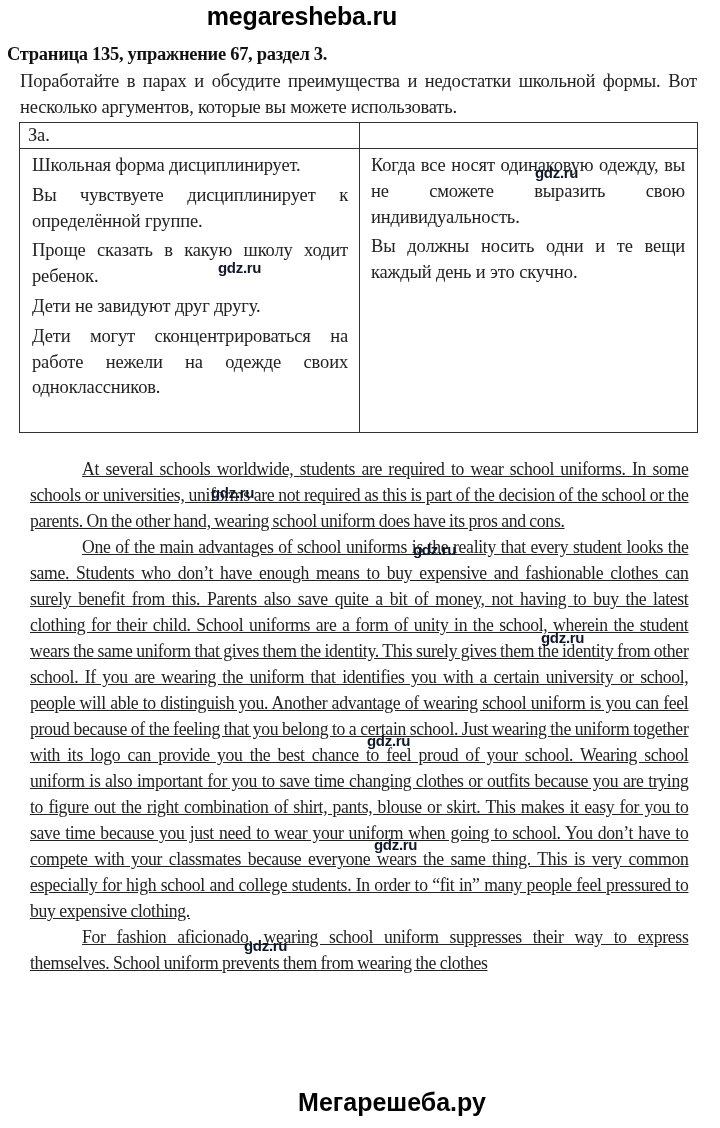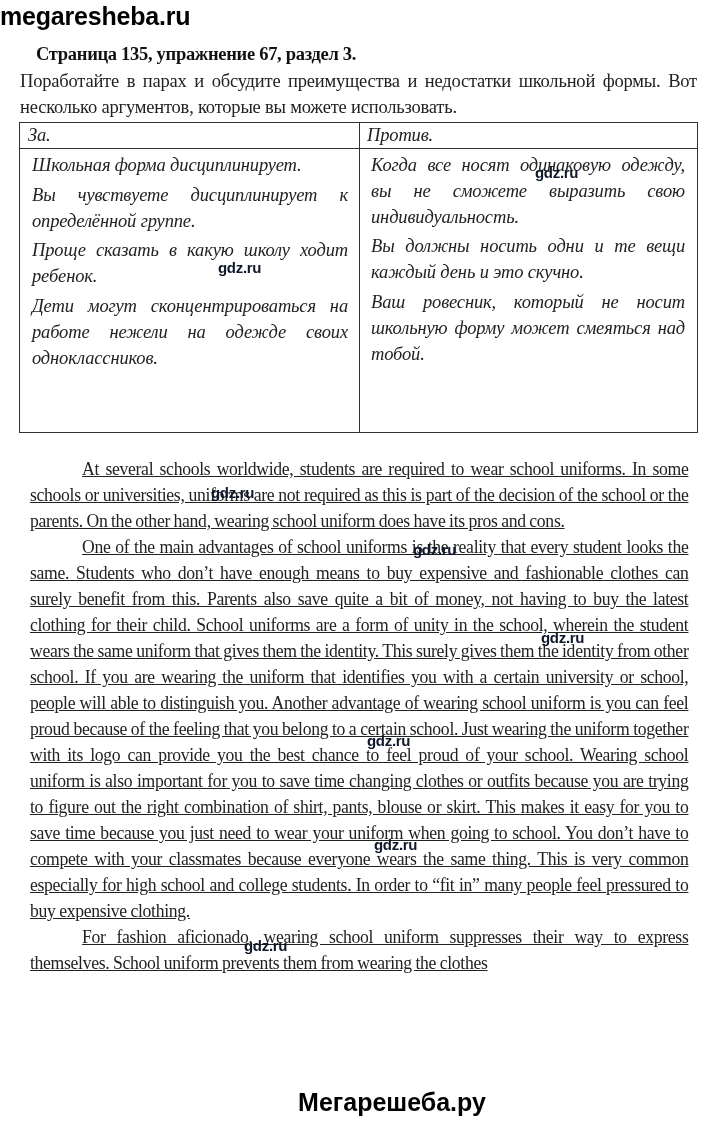--- a/index.html
+++ b/index.html
@@ -13,31 +13,31 @@
       position: relative;
       overflow: hidden;
       color: #1a1a1a;
       font-family: "Liberation Serif", "DejaVu Serif", serif;
     }
     .site-header {
       position: absolute;
       top: 2px;
       left: 0;
       width: 604px;
-      text-align: left;
+      text-align: center;
       font-family: "Liberation Sans", "DejaVu Sans", sans-serif;
       font-weight: bold;
       font-size: 25px;
       color: #000;
       letter-spacing: -0.2px;
     }
     .task-title {
       position: absolute;
       top: 44px;
-      left: 36px;
+      left: 7px;
       font-weight: bold;
       font-size: 18.5px;
       letter-spacing: -0.3px;
       color: #111;
       text-align: center;
     }
     .task-instructions {
       position: absolute;
       top: 69px;
       left: 20px;
@@ -73,21 +73,20 @@
       border-top: 1.5px solid #333;
     }
     .cell {
       position: absolute;
       box-sizing: border-box;
       font-size: 18.5px;
       line-height: 25.8px;
       text-align: justify;
       letter-spacing: -0.15px;
       color: #222;
-      font-style: italic;
     }
     .cell p {
       margin: 4px;
       text-align: justify;
     }
     .cell-head-left { top: 0; left: 8px; width: 325px; }
     .cell-head-right { top: 0; left: 347px; width: 325px; }
     .cell-body-left { top: 26px; left: 8px; width: 324px; }
     .cell-body-right { top: 26px; left: 347px; width: 322px; }
     .essay {
@@ -138,33 +137,32 @@
 <div class="site-header">megaresheba.ru</div>
 
 <div class="task-title">Страница 135, упражнение 67, раздел 3.</div>
 <div class="task-instructions">Поработайте в парах и обсудите преимущества и недостатки школьной формы. Вот несколько аргументов, которые вы можете использовать.</div>
 
 <div class="pros-cons-table">
   <div class="col-divider"></div>
   <div class="header-divider"></div>
 
   <div class="cell cell-head-left">За.</div>
-  <div class="cell cell-head-right">Против.</div>
 
   <div class="cell cell-body-left">
     <p>Школьная форма дисциплинирует.</p>
     <p>Вы чувствуете дисциплинирует к определённой группе.</p>
     <p>Проще сказать в какую школу ходит ребенок.</p>
+    <p>Дети не завидуют друг другу.</p>
     <p>Дети могут сконцентрироваться на работе нежели на одежде своих одноклассников.</p>
   </div>
 
   <div class="cell cell-body-right">
     <p>Когда все носят одинаковую одежду, вы не сможете выразить свою индивидуальность.</p>
     <p>Вы должны носить одни и те вещи каждый день и это скучно.</p>
-    <p>Ваш ровесник, который не носит школьную форму может смеяться над тобой.</p>
   </div>
 </div>
 
 <div class="essay">
   <p>At several schools worldwide, students are required to wear school uniforms. In some schools or universities, uniforms are not required as this is part of the decision of the school or the parents. On the other hand, wearing school uniform does have its pros and cons.</p>
   <p>One of the main advantages of school uniforms is the reality that every student looks the same. Students who don’t have enough means to buy expensive and fashionable clothes can surely benefit from this. Parents also save quite a bit of money, not having to buy the latest clothing for their child. School uniforms are a form of unity in the school, wherein the student wears the same uniform that gives them the identity. This surely gives them the identity from other school. If you are wearing the uniform that identifies you with a certain university or school, people will able to distinguish you. Another advantage of wearing school uniform is you can feel proud because of the feeling that you belong to a certain school. Just wearing the uniform together with its logo can provide you the best chance to feel proud of your school. Wearing school uniform is also important for you to save time changing clothes or outfits because you are trying to figure out the right combination of shirt, pants, blouse or skirt. This makes it easy for you to save time because you just need to wear your uniform when going to school. You don’t have to compete with your classmates because everyone wears the same thing. This is very common especially for high school and college students. In order to “fit in” many people feel pressured to buy expensive clothing.</p>
   <p>For fashion aficionado, wearing school uniform suppresses their way to express themselves. School uniform prevents them from wearing the clothes</p>
 </div>
 
 <div class="watermark" style="top:164px; left:535px;">gdz.ru</div>

